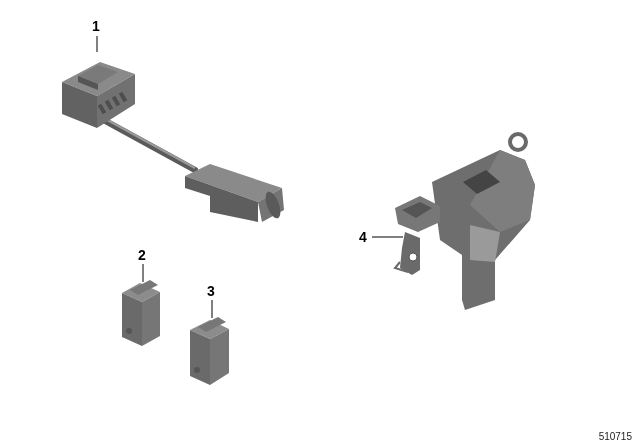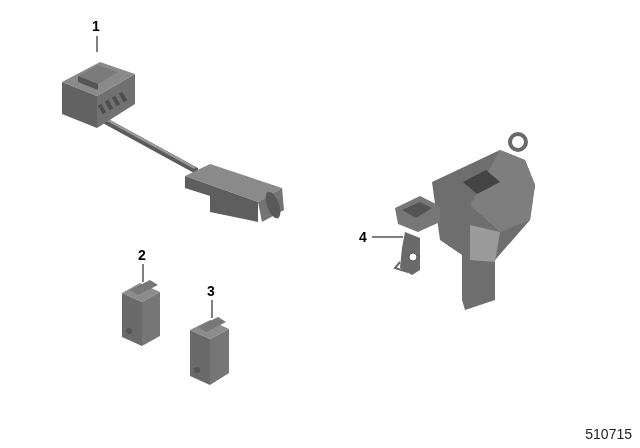--- a/index.html
+++ b/index.html
@@ -1,20 +1,20 @@
 <!DOCTYPE html>
 <html><head>
   <meta charset="utf-8">
   <style>
     html, body { margin: 0; padding: 0; background: #ffffff; }
     body { width: 640px; height: 448px; position: relative; overflow: hidden;
            font-family: "Liberation Sans", sans-serif; }
     .canvas { position: absolute; left: 0; top: 0; width: 640px; height: 448px; }
     .callout { position: absolute; font-weight: bold; font-size: 14px; color: #000; line-height: 1; }
-    .diagram-id { position: absolute; right: 8px; bottom: 6px; font-size: 14px; color: #222; }
+    .diagram-id { position: absolute; right: 8px; bottom: 6px; font-size: 10px; color: #222; }
   </style>
 </head>
 <body>
 
 <div class="canvas">
   <svg width="640" height="448" viewBox="0 0 640 448" xmlns="http://www.w3.org/2000/svg" style="position:absolute;left:0;top:0">
 
     <g>
 
       <path d="M100 118 L195 170" stroke="#5a5a5a" stroke-width="6" stroke-linecap="round" fill="none"></path>

